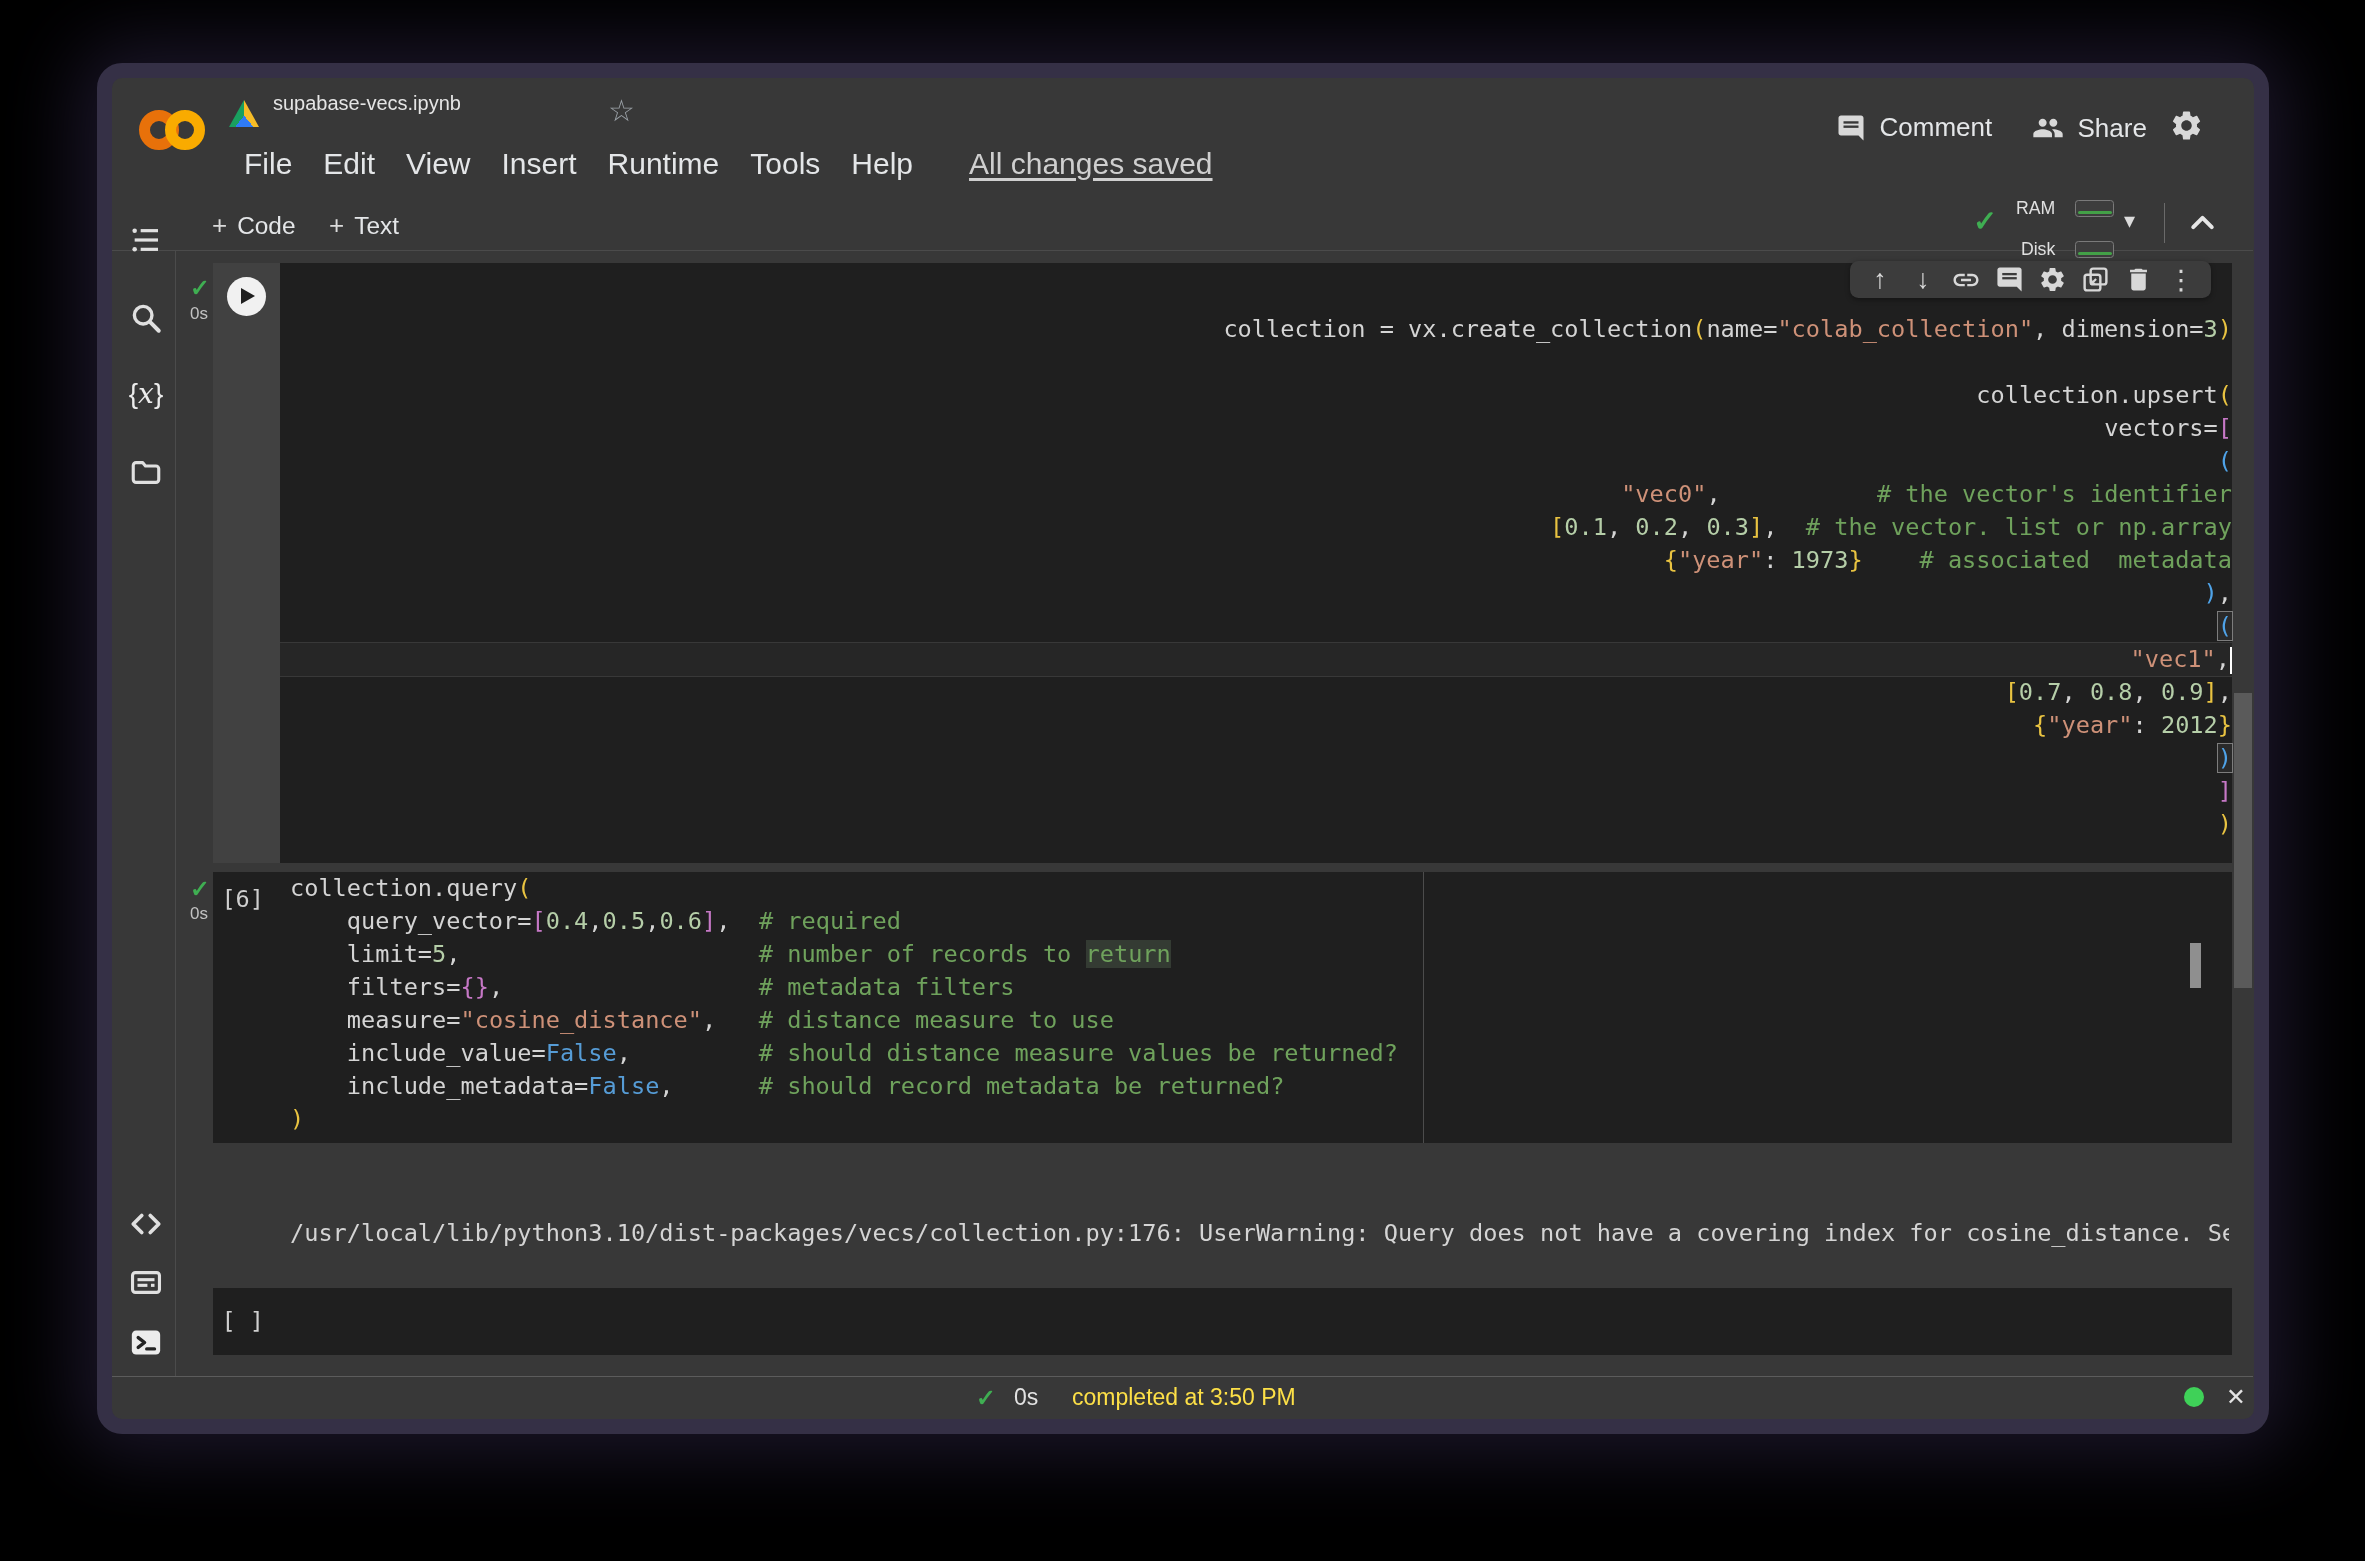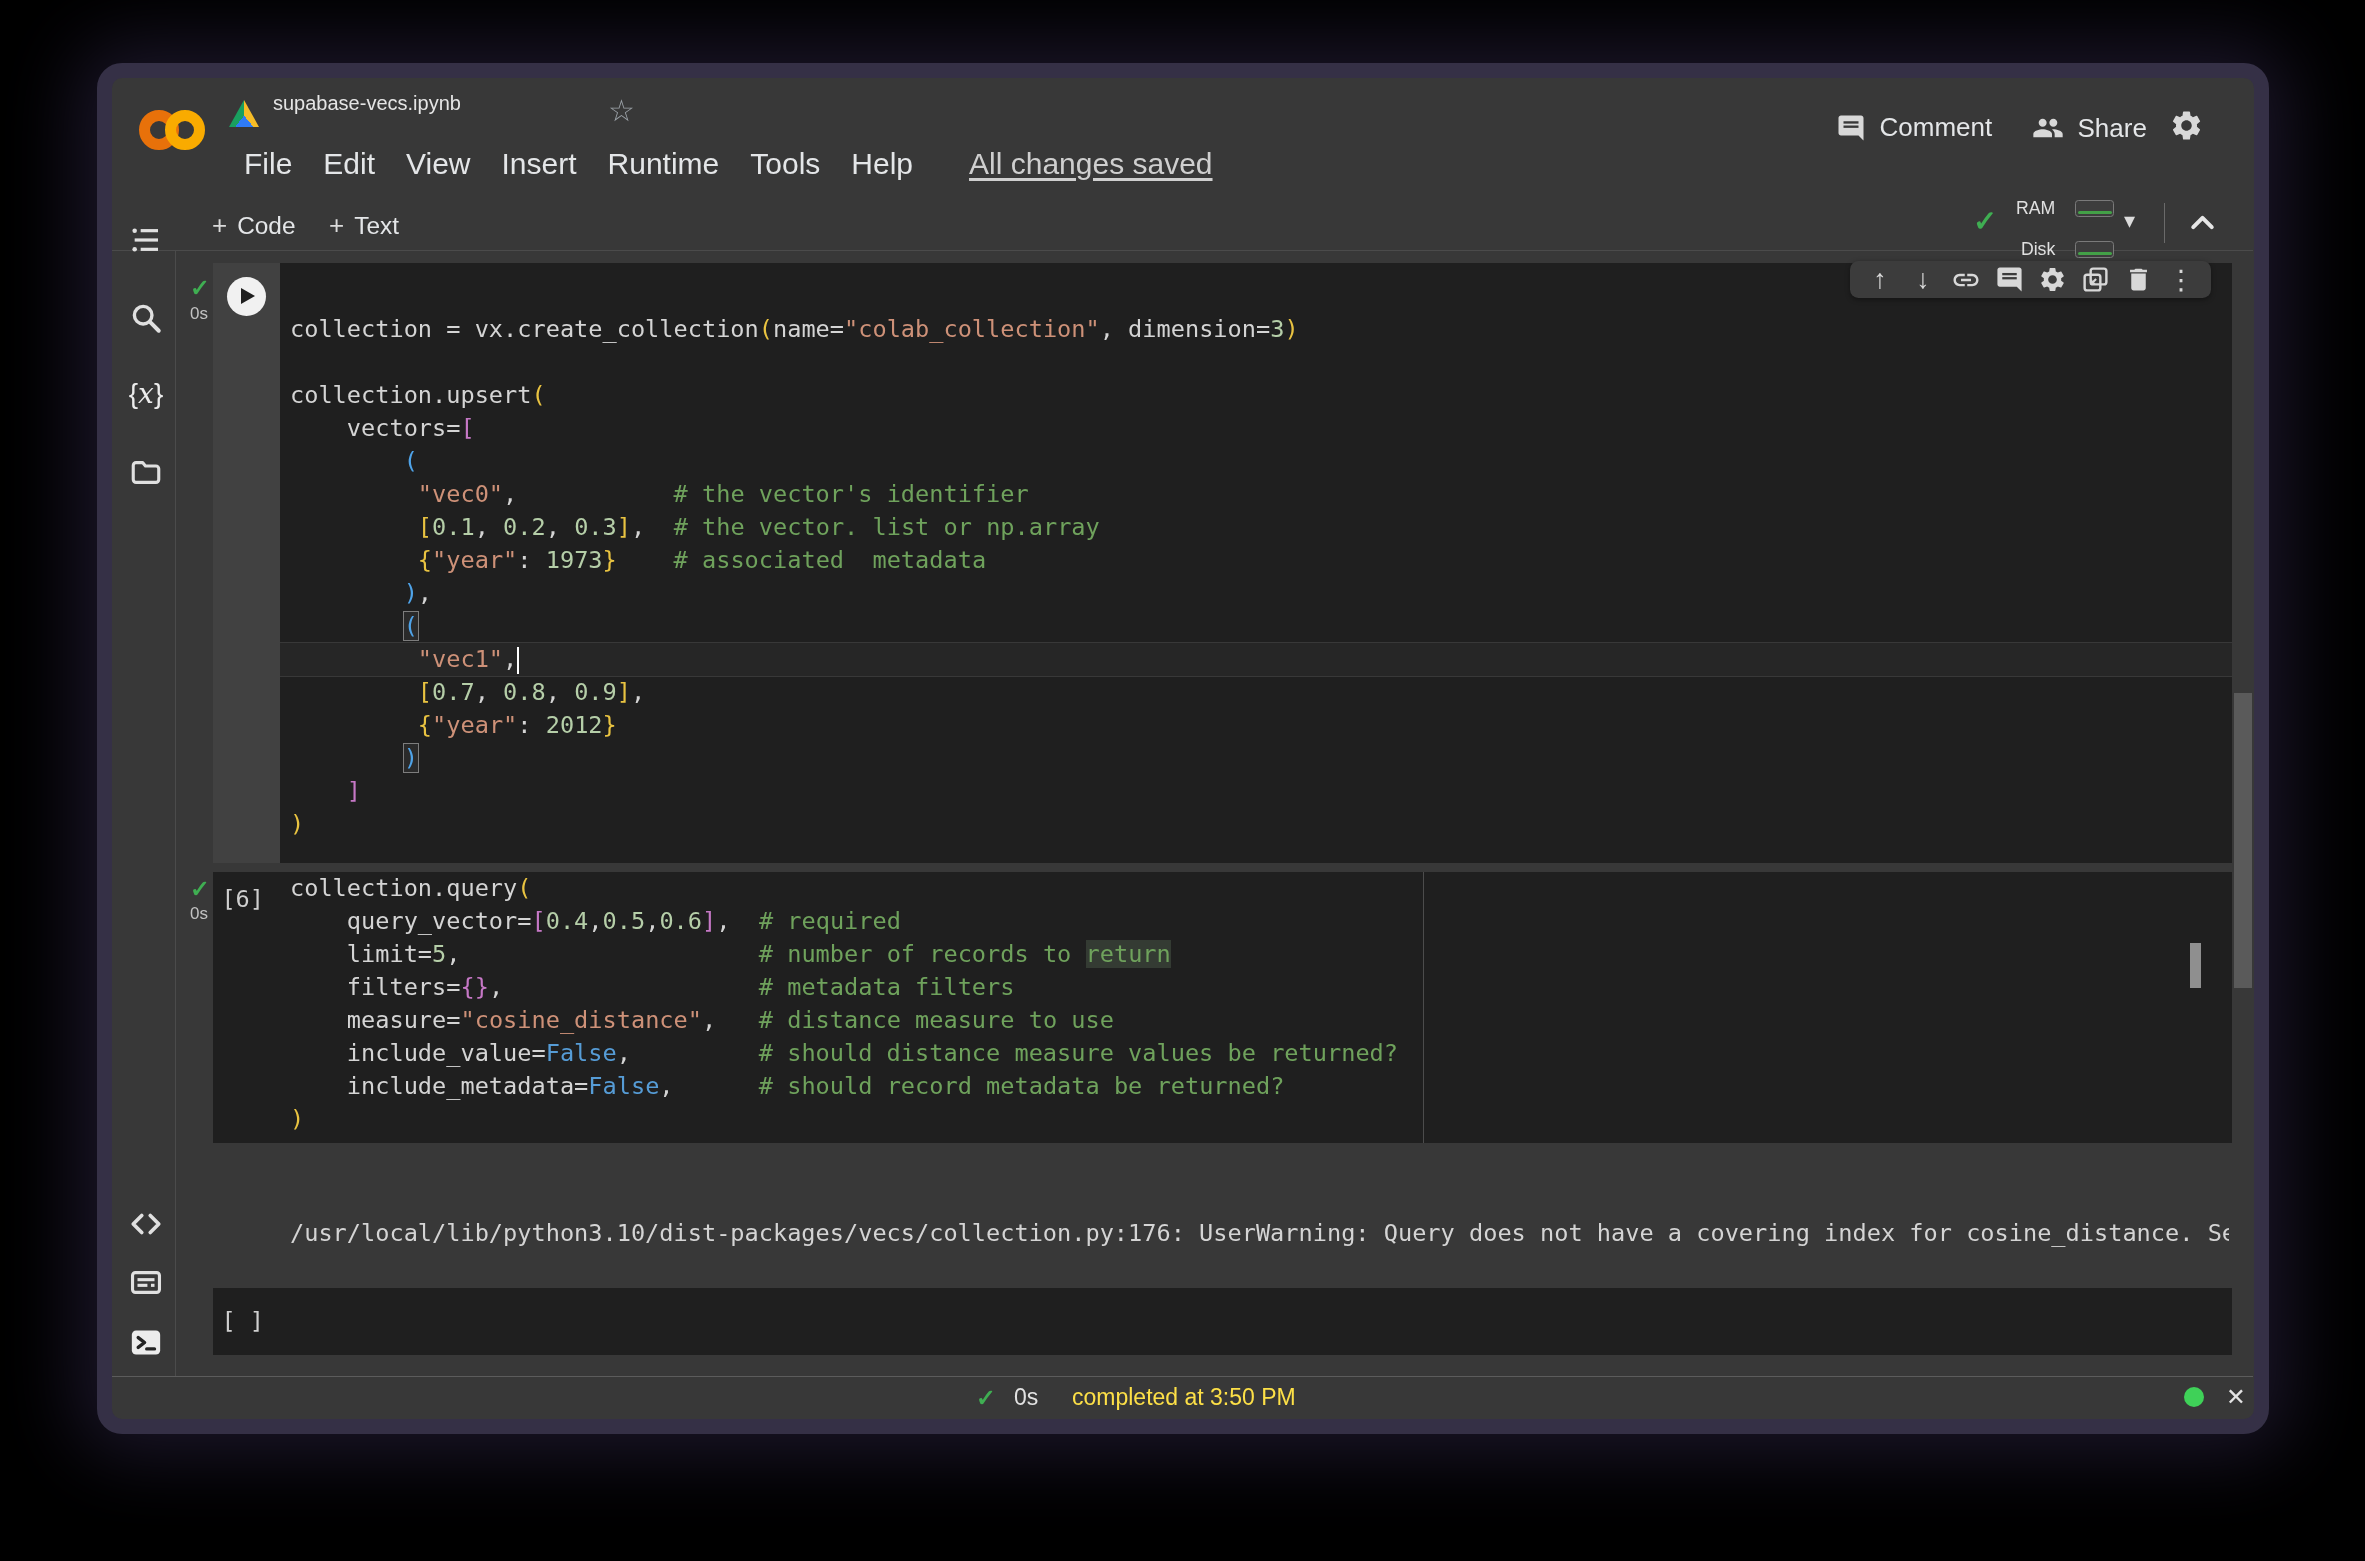--- a/index.html
+++ b/index.html
@@ -47,21 +47,21 @@
   .collapse { position:absolute; left:2072px; top:126px; }
 
   
   .sidebar-divider { position:absolute; left:63px; top:172px; width:0.8px; height:1126px; background:#4b4b4b; }
   .side-icon { position:absolute; left:17px; width:34px; height:34px; display:flex; align-items:center; justify-content:center; color:#e0e0e0; }
   .vars-glyph { font-size:28px; color:#ececec; }
   .vars-glyph i { font-family:"DejaVu Serif", serif; font-style:italic; }
 
   
   .cell { position:absolute; left:101px; width:2019px; background:#1f1f1f; }
-  .cell1 { top:185px; height:600px; }
+  .cell1 { top:185px; height:600px;text-align:right; }
   .cell2 { top:794px; height:271px; }
   .cell3 { top:1210px; height:67px; }
   .cell-strip { position:absolute; left:0; top:0; bottom:0; width:67px; background:#414141; }
   .play-btn { position:absolute; left:13.5px; top:13.5px; width:39px; height:39px; border-radius:50%; background:#f1f1f1; display:flex; align-items:center; justify-content:center; }
   .play-tri { width:0; height:0; border-left:14.3px solid #1f1f1f; border-top:8.4px solid transparent; border-bottom:8.4px solid transparent; margin-left:4.2px; }
 
   .code-area { position:absolute; top:0; bottom:0; font-family:"DejaVu Sans Mono", monospace; font-size:23.6px; line-height:33px; white-space:pre; color:#d4d4d4; }
   .cell1 .code-area { left:67px; right:0; padding-top:50px; }
   .cell2 .code-area { left:67px; right:0; padding-top:0; }
   .code-line { padding-left:10px; height:33px; }

